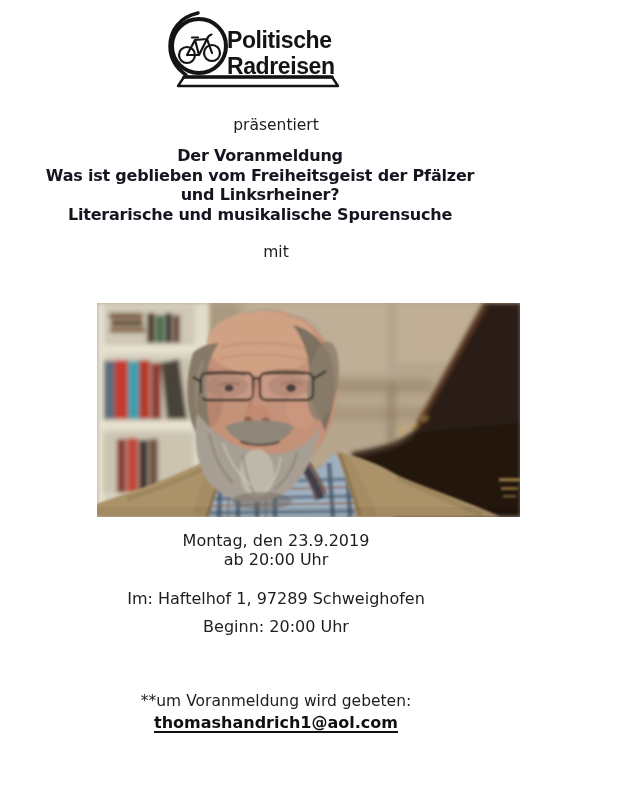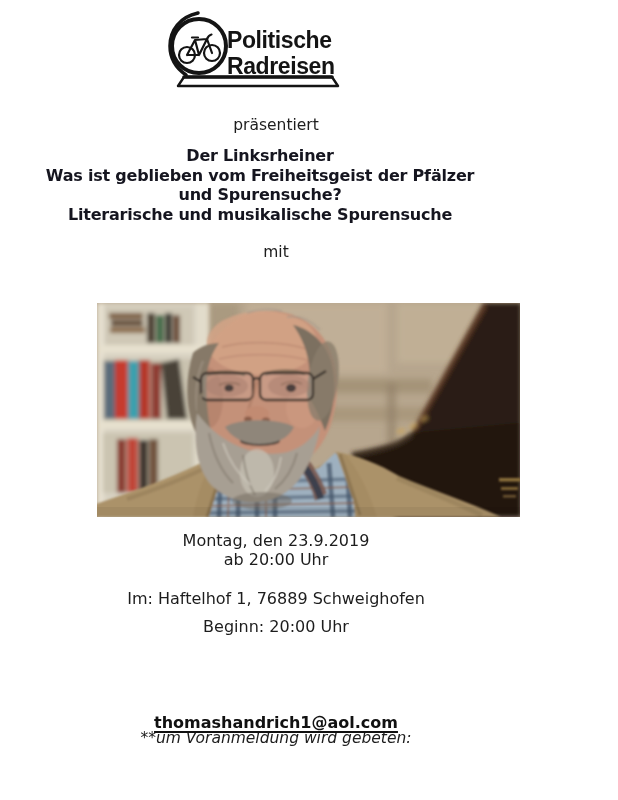--- a/index.html
+++ b/index.html
@@ -14,21 +14,21 @@
     font-size:16px;font-weight:700;line-height:19.5px;color:#15151f;letter-spacing:-0.2px;}
   .with-label{top:243px;font-size:15.5px;}
   .speaker{top:266px;font-size:21.5px;font-weight:700;color:#15151f;}
   .photo{position:absolute;top:303px;left:97px;width:424px;height:214px;}
   .photo svg{display:block;}
   .ev-date{top:531px;font-size:16px;}
   .ev-time{top:550px;font-size:16px;}
   .ev-loc{top:589px;font-size:16px;}
   .ev-begin{top:617px;font-size:16px;}
   .admission{top:666px;font-size:15.5px;}
-  .note{top:729px;font-size:15.5px;font-style:italic;}
+  .note{top:692px;font-size:15.5px;}
   .email-line{top:713px;font-size:16px;}
   .email{font-weight:700;color:#111111;text-decoration:underline;text-decoration-thickness:2px;text-underline-offset:3px;cursor:pointer;}
 </style>
 </head>
 <body>
 
 <div class="page">
 
   <div class="logo-wrap">
     <svg width="190" height="82" viewBox="0 0 190 82">
@@ -52,23 +52,23 @@
       <g fill="#141414" font-family="Liberation Sans, sans-serif" font-weight="700" font-size="23" letter-spacing="-0.4">
         <text x="62" y="40">Politische</text>
         <text x="62" y="66">Radreisen</text>
       </g>
     </svg>
   </div>
 
   <div class="cline presents">präsentiert</div>
 
   <div class="title-block">
-    <div>Der Linksrheiner</div>
+    <div>Der Voranmeldung</div>
     <div>Was ist geblieben vom Freiheitsgeist der Pfälzer</div>
-    <div>und Spurensuche?</div>
+    <div>und Linksrheiner?</div>
     <div>Literarische und musikalische Spurensuche</div>
   </div>
 
   <div class="cline with-label">mit</div>
 
   <div class="photo">
     <svg width="424" height="214" viewBox="0 0 424 214">
       <defs>
         <filter id="b3" x="-20%" y="-20%" width="140%" height="140%">
             <feGaussianBlur stdDeviation="3"></feGaussianBlur>
@@ -224,21 +224,21 @@
           </g>
         </g>
 
         <rect x="0" y="204" width="424" height="10" fill="#000000" opacity="0.05"></rect>
       </g>
     </svg>
   </div>
 
   <div class="cline ev-date">Montag, den 23.9.2019</div>
   <div class="cline ev-time">ab 20:00 Uhr</div>
-  <div class="cline ev-loc">Im: Haftelhof 1, 76889 Schweighofen</div>
+  <div class="cline ev-loc">Im: Haftelhof 1, 97289 Schweighofen</div>
   <div class="cline ev-begin">Beginn: 20:00 Uhr</div>
 
   <div class="cline note">**um Voranmeldung wird gebeten:</div>
   <div class="cline email-line">
     <a class="email">thomashandrich1@aol.com</a>
   </div>
 
 </div>
 
 </body></html>

